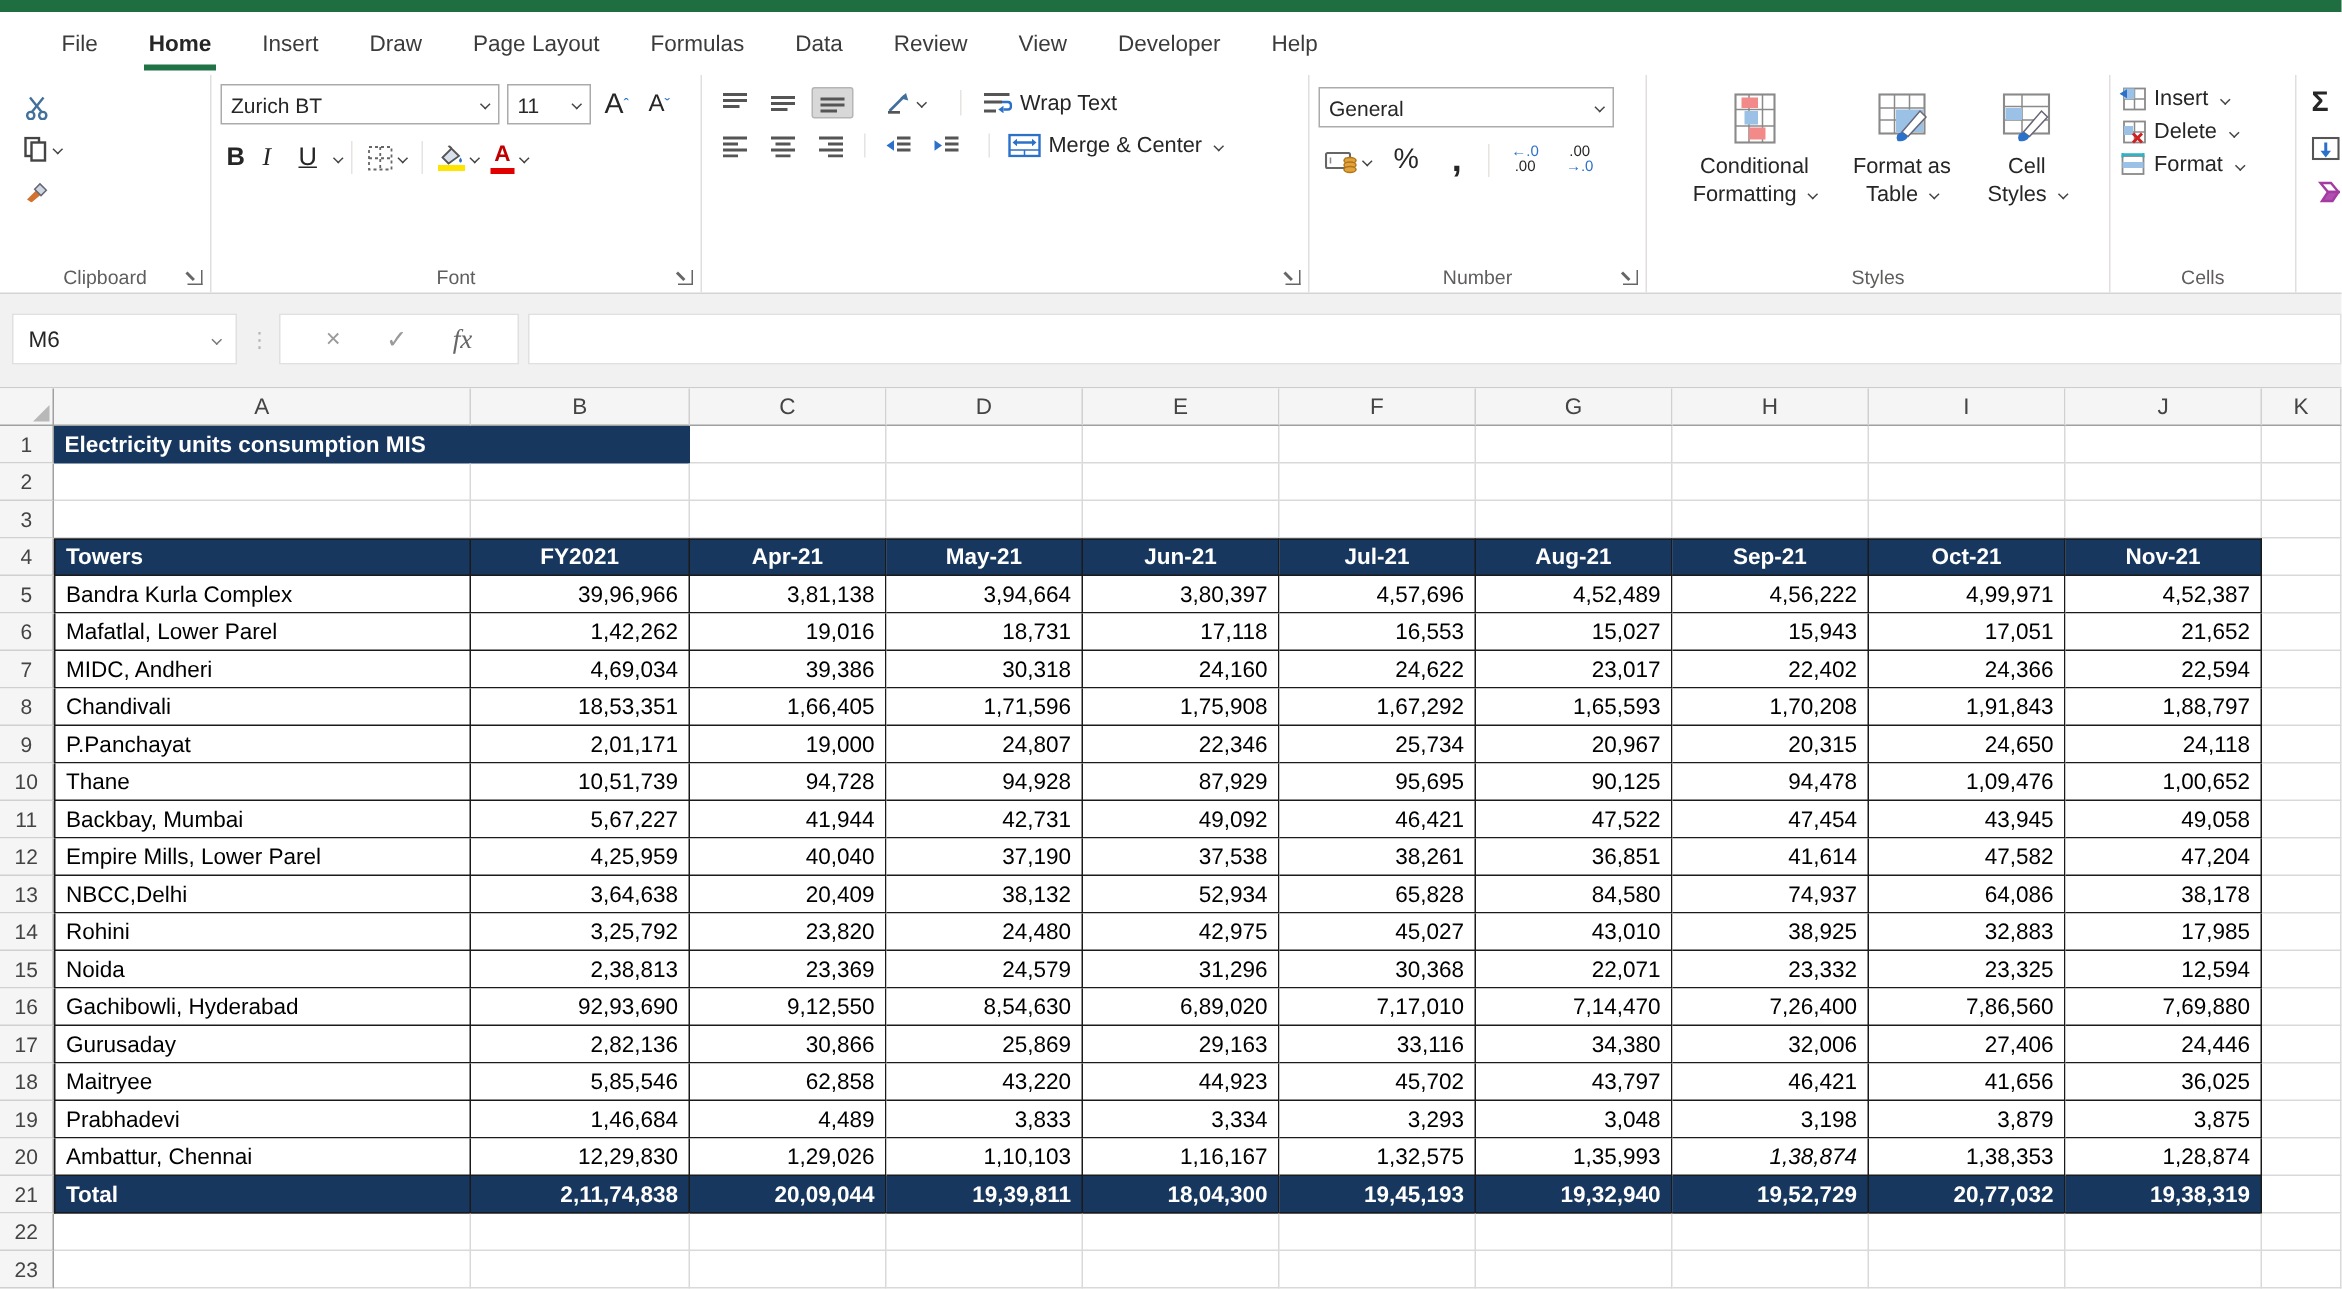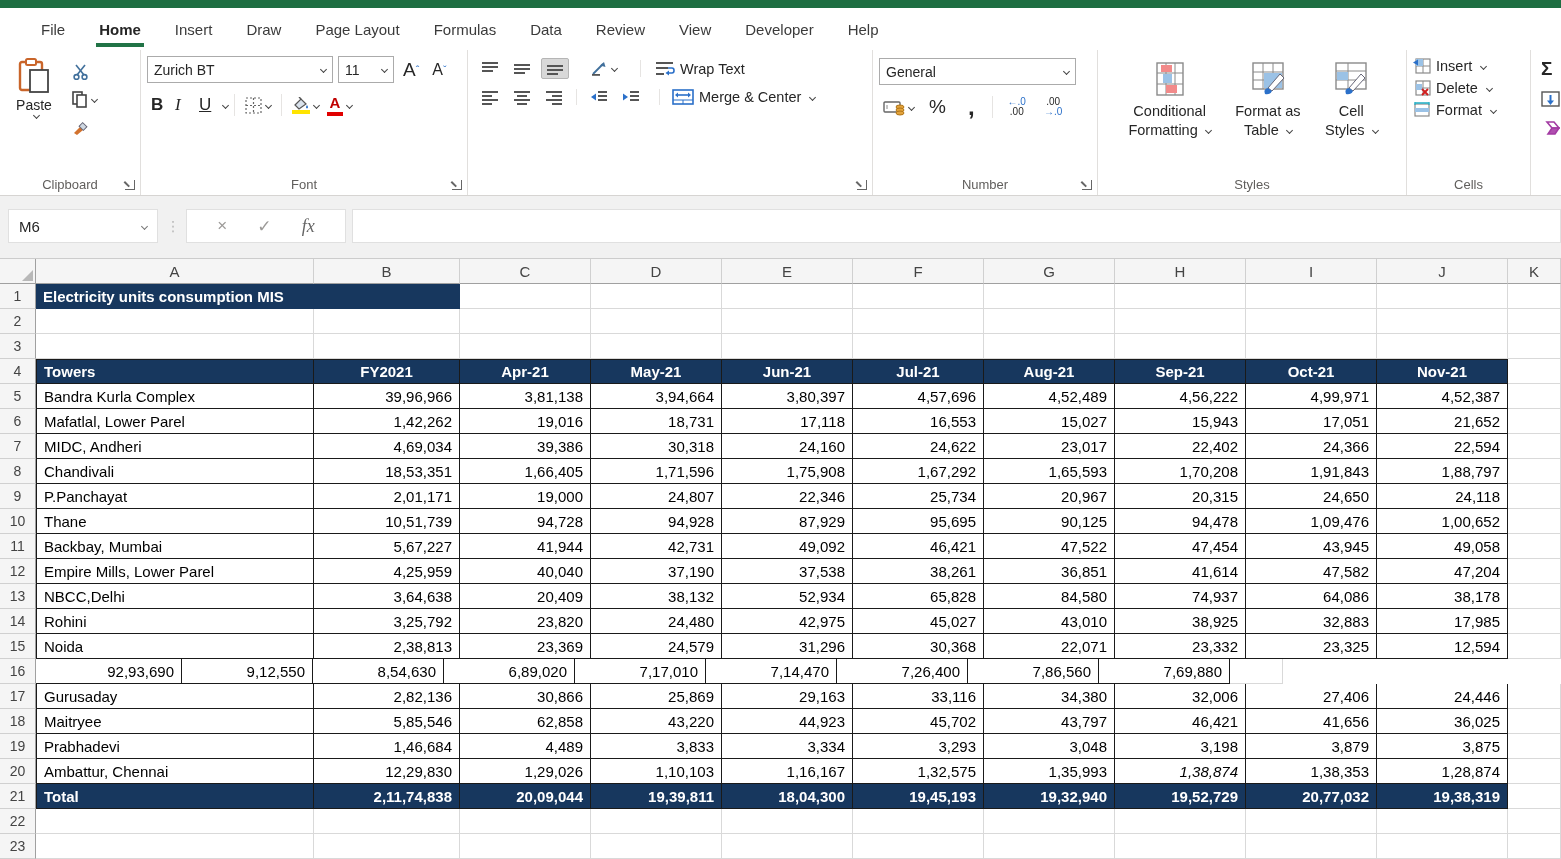--- a/index.html
+++ b/index.html
@@ -124,31 +124,20 @@
     <div class="tab">Data</div>
     <div class="tab">Review</div>
     <div class="tab">View</div>
     <div class="tab">Developer</div>
     <div class="tab">Help</div>
   </div>
 
 <div class="ribbon">
 
   <div class="grp g-clip">
-    <div class="paste-big">
-      <span>
-        <svg width="34" height="36" viewBox="0 0 34 36">
-          <rect x="3" y="4" width="22" height="28" rx="2" fill="none" stroke="#c9652a" stroke-width="2.4"></rect>
-          <rect x="9" y="1" width="10" height="6" rx="1.5" fill="#fff" stroke="#c9652a" stroke-width="2"></rect>
-          <rect x="13" y="12" width="18" height="22" fill="#fff" stroke="#444" stroke-width="1.8"></rect>
-        </svg>
-      </span>
-      <span class="lbl">Paste</span>
-      <span class="car"></span>
-    </div>
     <div class="clip-col">
       <span class="rbtn">
         <svg width="18" height="16" viewBox="0 0 18 16">
           <line x1="4" y1="1" x2="12" y2="11" stroke="#41709c" stroke-width="1.6"></line>
           <line x1="13" y1="1" x2="5" y2="11" stroke="#41709c" stroke-width="1.6"></line>
           <circle cx="4.5" cy="13" r="2.4" fill="none" stroke="#41709c" stroke-width="1.6"></circle>
           <circle cx="12.5" cy="13" r="2.4" fill="none" stroke="#41709c" stroke-width="1.6"></circle>
         </svg>
       </span>
       <span class="rbtn">
@@ -690,20 +679,21 @@
       <div class="cell tbl num" style="width: 131px;">31,296</div>
       <div class="cell tbl num" style="width: 131px;">30,368</div>
       <div class="cell tbl num" style="width: 131px;">22,071</div>
       <div class="cell tbl num" style="width: 131px;">23,332</div>
       <div class="cell tbl num" style="width: 131px;">23,325</div>
       <div class="cell tbl num" style="width: 131px;">12,594</div>
       <div class="cell g" style="width: 53px;"></div>
     </div>
     <div class="sh-row">
       <div class="row-hdr">16</div>
+      <div class="cell tbl name bleft" style="width: 278px;">Gachibowli, Hyderabad</div>
       <div class="cell tbl num" style="width: 146px;">92,93,690</div>
       <div class="cell tbl num" style="width: 131px;">9,12,550</div>
       <div class="cell tbl num" style="width: 131px;">8,54,630</div>
       <div class="cell tbl num" style="width: 131px;">6,89,020</div>
       <div class="cell tbl num" style="width: 131px;">7,17,010</div>
       <div class="cell tbl num" style="width: 131px;">7,14,470</div>
       <div class="cell tbl num" style="width: 131px;">7,26,400</div>
       <div class="cell tbl num" style="width: 131px;">7,86,560</div>
       <div class="cell tbl num" style="width: 131px;">7,69,880</div>
       <div class="cell g" style="width: 53px;"></div>

